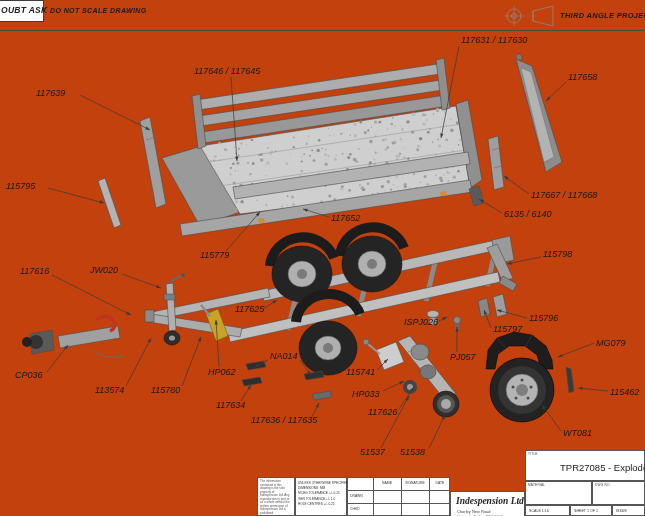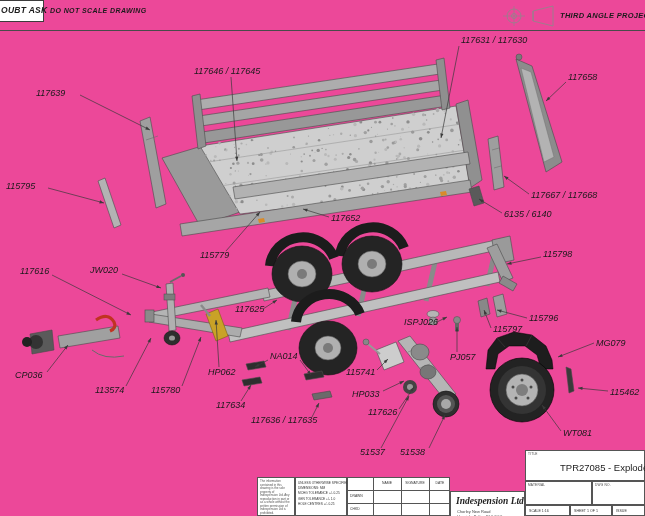--- a/index.html
+++ b/index.html
@@ -1,16 +1,16 @@
 <!DOCTYPE html>
 <html><head>
 <meta charset="utf-8">
 <style>
   html,body{margin:0;padding:0;background:#fff;}
-  .sheet{position:relative;width:645px;height:516px;background:#ec4899;overflow:hidden;
+  .sheet{position:relative;width:645px;height:516px;background:#c2410c;overflow:hidden;
          font-family:"Liberation Sans",sans-serif;color:#1b1b1b;}
   
   .hdr-box{position:absolute;left:-52px;top:0;width:94px;height:20px;border:1px solid #3c3c3c;background:#fff;}
   .hdr-doubt{position:absolute;left:1px;top:5px;font:italic bold 8.5px "Liberation Sans",sans-serif;letter-spacing:.3px;white-space:nowrap;}
   .hdr-noscale{position:absolute;left:50px;top:7px;font:italic bold 7px "Liberation Sans",sans-serif;letter-spacing:.4px;white-space:nowrap;}
   .hdr-line{position:absolute;left:0;top:30px;width:645px;height:1px;background:#4a4a4a;}
   .hdr-thirdangle{position:absolute;left:560px;top:11px;font:italic bold 7.5px "Liberation Sans",sans-serif;letter-spacing:.3px;white-space:nowrap;}
   
   .draw{position:absolute;left:0;top:0;}
   .s-out{stroke:#4a4a4a;stroke-width:.6;}

